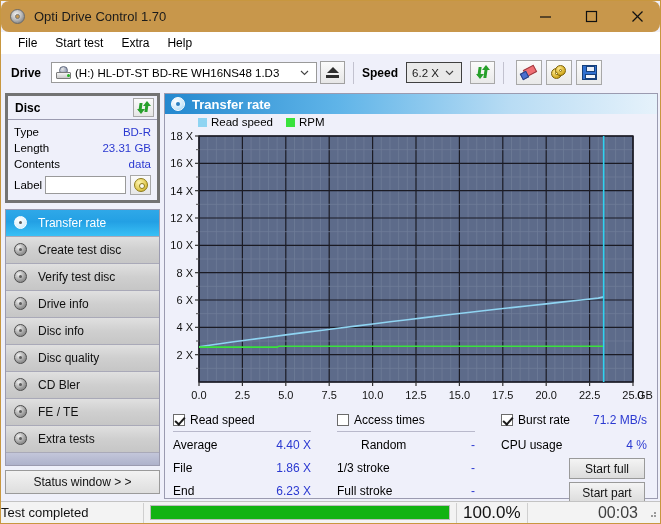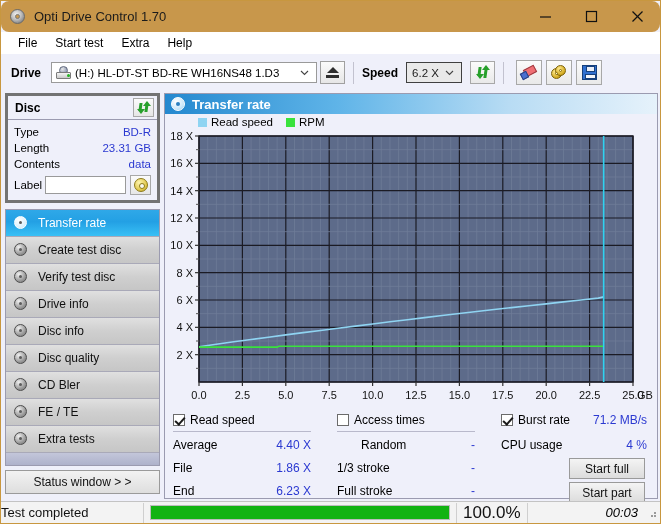--- a/index.html
+++ b/index.html
@@ -459,22 +459,22 @@
   }
   .sb-prog .fill {
     position: absolute; left: 0; top: 0; bottom: 0;
     background: #12b312;
   }
   .sb-pct {
     width: 70px; font-size: 17px; color: #111;
     padding-left: 6px; box-sizing: border-box;
   }
   .sb-time {
-    width: 118px; font-size: 13px; color: #000000;
-    text-align: right; padding-right: 8px; box-sizing: border-box; font-style: italic;
+    width: 118px; font-size: 16px; color: #404040;
+    text-align: right; padding-right: 8px; box-sizing: border-box;
   }
   .sb-grip {
     margin-left: auto; margin-right: 3px;
     width: 11px; height: 11px; position: relative;
   }
   .sb-grip i {
     position: absolute; width: 2px; height: 2px; background: #9a9a9a;
   }
 </style>
 </head>

